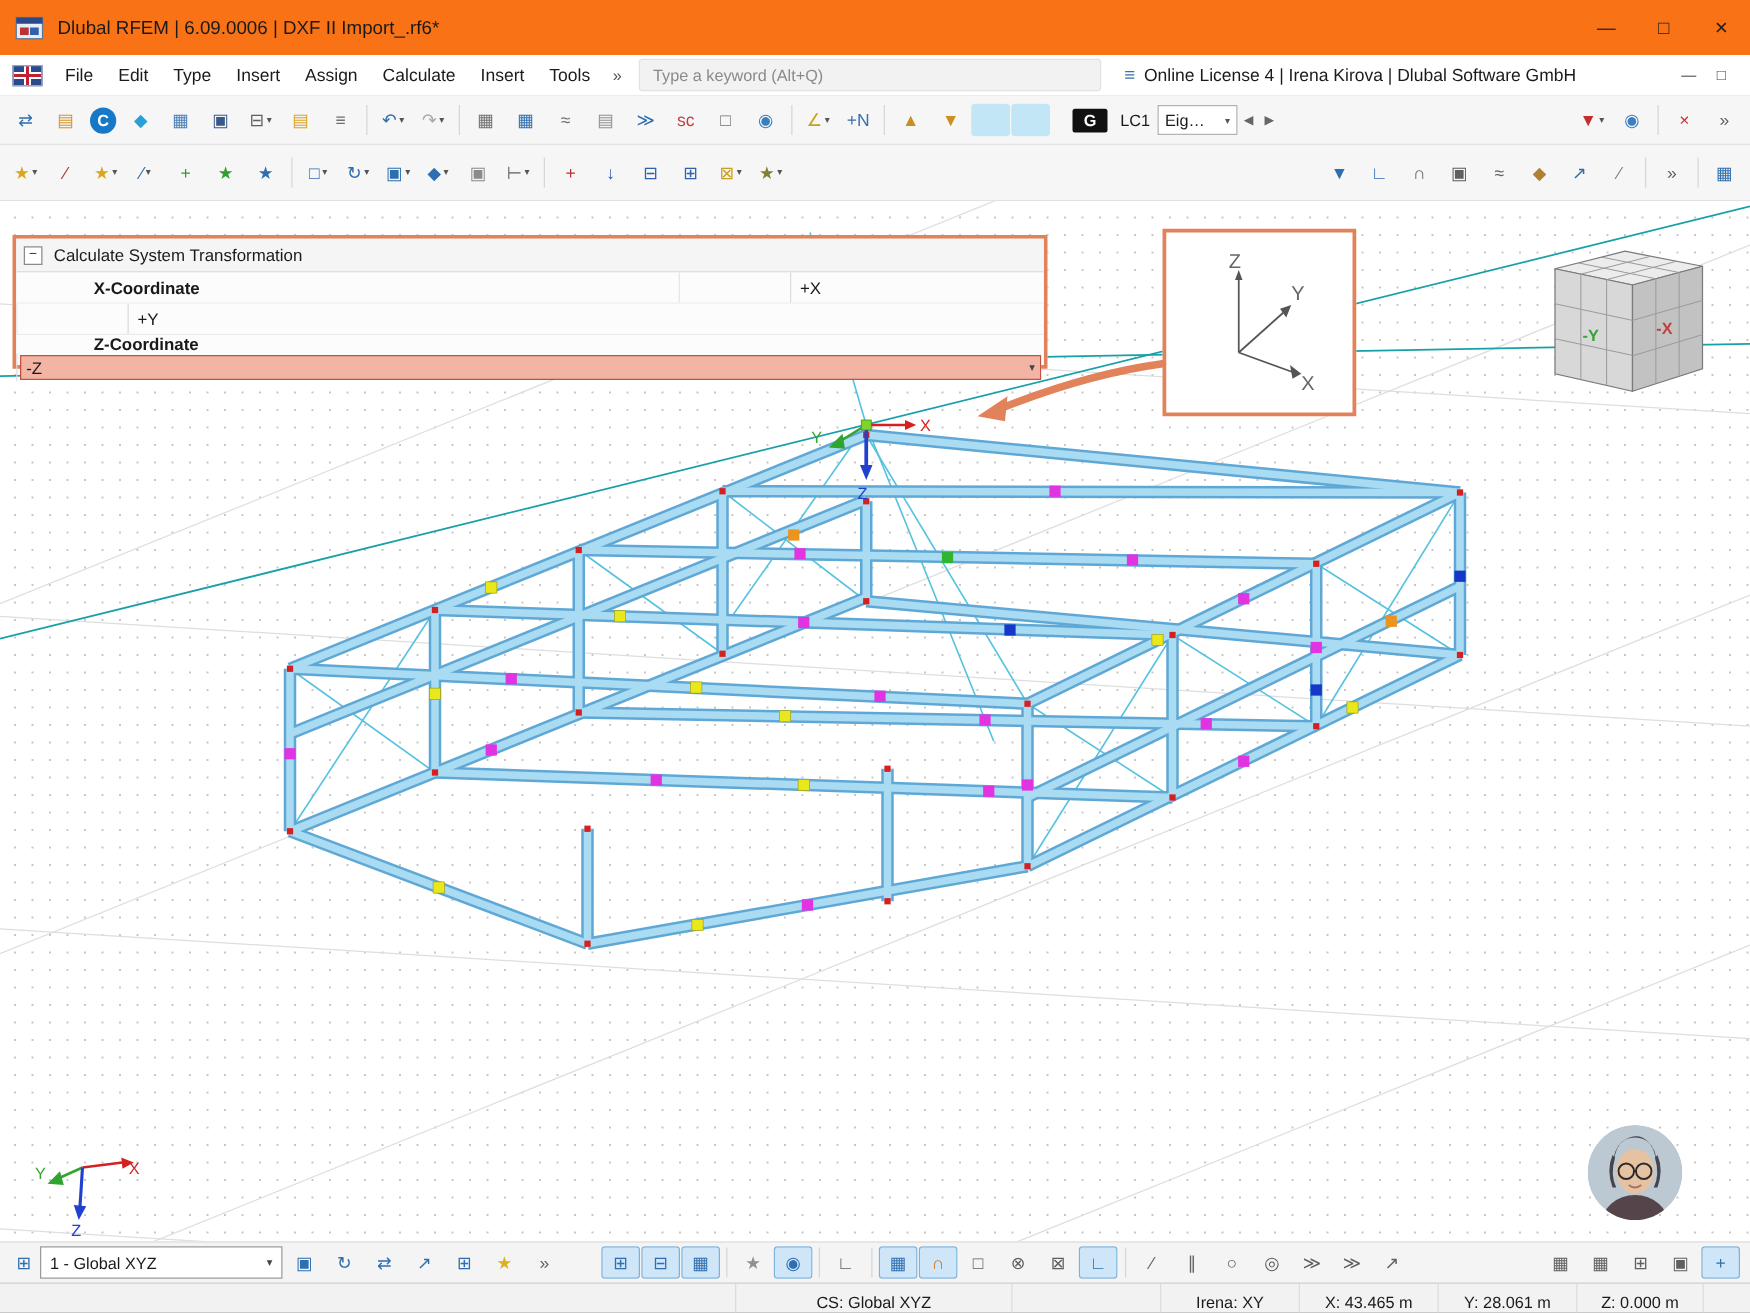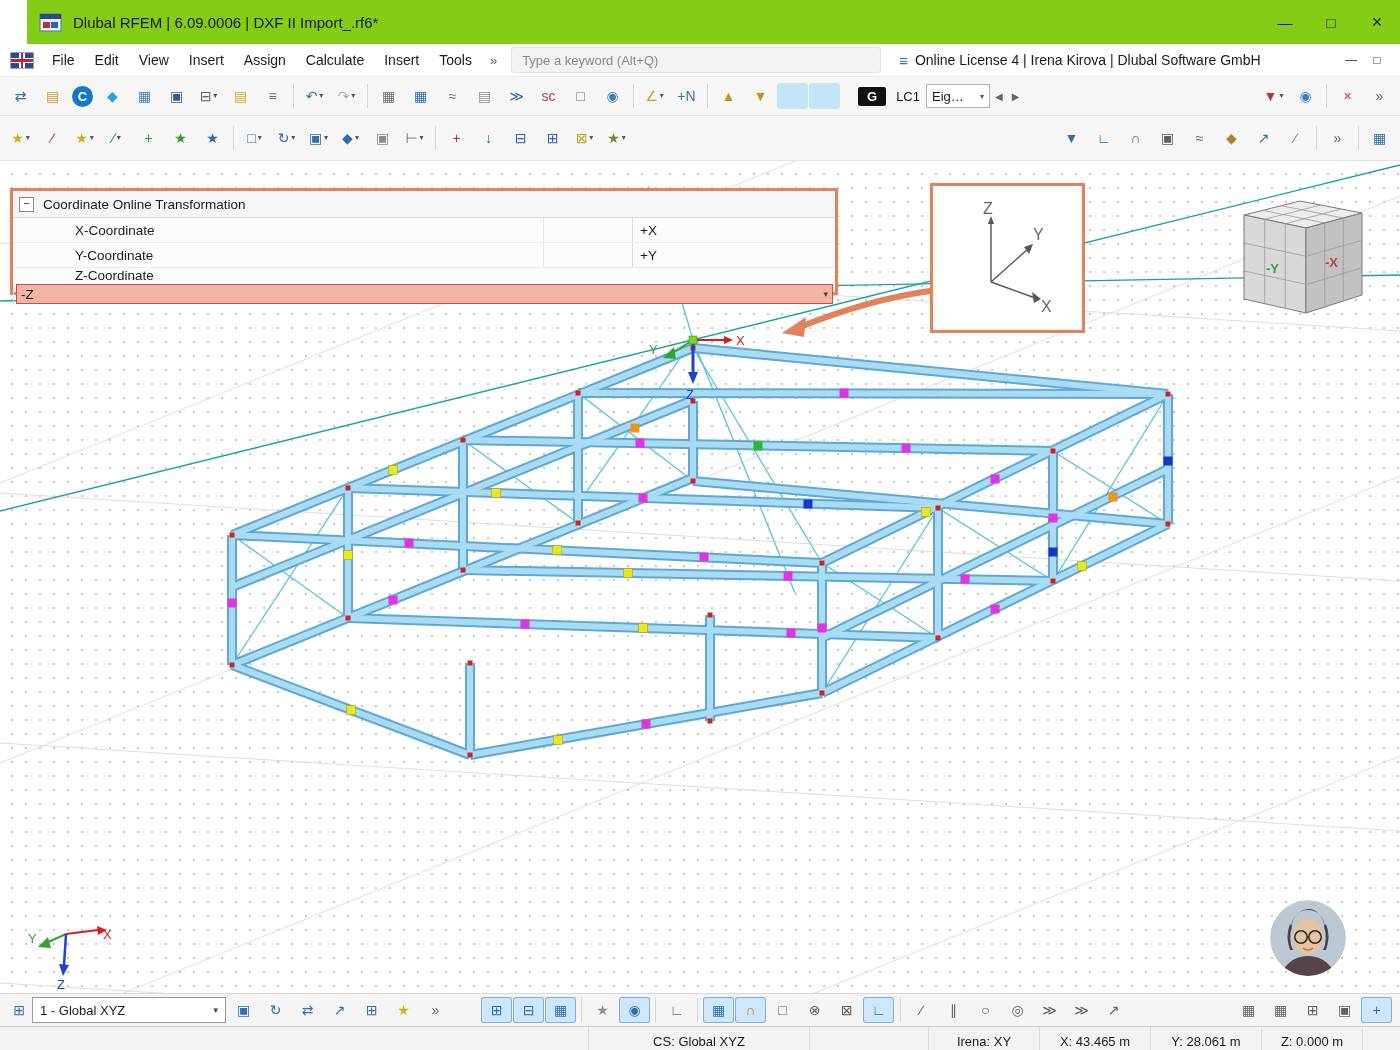--- a/index.html
+++ b/index.html
@@ -1,20 +1,20 @@
 <!DOCTYPE html>
 <html><head>
 <meta charset="utf-8">
 <style>
   html,body{margin:0;padding:0;background:#888;}
   .app{position:relative;width:1400px;height:1050px;background:#ffffff;
        font-family:"Liberation Sans",sans-serif;overflow:hidden;color:#1a1a1a;}
 
   
-  .titlebar{height:44px;display:flex;align-items:center;padding-left:12px;background:#84cc16;margin-left:27px;}
+  .titlebar{height:44px;display:flex;align-items:center;padding-left:12px;background:#f97316;}
   .titlebar .title{font-size:15px;margin-left:10px;flex:1;}
   .wbtn{width:46px;height:44px;display:flex;align-items:center;justify-content:center;
         font-size:15px;color:#222;}
   .wbtn.close{font-size:18px;}
 
   
   .menubar{height:32px;display:flex;align-items:center;background:#fff;
            border-bottom:1px solid #ececec;padding:0 10px;gap:2px;}
   .flag{width:22px;height:15px;margin-right:6px;border:1px solid #9aa4c0;
         background:
@@ -75,21 +75,21 @@
   
   .panel{position:absolute;left:10px;top:27px;width:822px;background:#fdfdfd;
          border:3px solid #E2825A;font-size:13.5px;}
   .phead{display:flex;align-items:center;height:26px;background:#f5f5f5;
          border-bottom:1px solid #d8d8d8;padding-left:6px;gap:9px;}
   .collapse{width:13px;height:13px;border:1px solid #8a8a8a;background:#fff;font-size:11px;
             line-height:11px;text-align:center;color:#333;flex:0 0 auto;}
   .prow{display:flex;height:24px;background:#fcfcfc;border-bottom:1px solid #ececec;
         align-items:stretch;}
   .prow:last-child{border-bottom:none;flex-direction:column;}
-  .plabel{width:468px;padding-left:62px;display:flex;align-items:center;}
+  .plabel{width:468px;padding-left:62px;display:flex;align-items:center;font-weight:bold;}
   .pmid{width:88px;border-left:1px solid #e6e6e6;}
   .pval{flex:1;border-left:1px solid #dcdcdc;display:flex;align-items:center;padding:1px 2px;}
   .pval-inner{flex:1;display:flex;justify-content:space-between;align-items:center;
               height:20px;padding:0 5px;}
   .prow.highlight .pval-inner{background:#F2B4A3;box-shadow:inset 0 0 0 1px #C25140;}
   .pval-inner .dd{font-size:9px;color:#444;}
 
   
   .inset{position:absolute;left:930px;top:22px;width:149px;height:144px;background:#fff;
          border:3px solid #E2825A;}
@@ -134,21 +134,21 @@
     <div class="wbtn">□</div>
     <div class="wbtn close">×</div>
   </div>
 
   <div class="menubar">
     <div class="flag"></div>
     <div style="display:flex;align-items:center;">
 
     <div class="menu-item"><span>File</span></div>
         <div class="menu-item"><span>Edit</span></div>
-        <div class="menu-item"><span>View</span></div>
+        <div class="menu-item"><span>Type</span></div>
         <div class="menu-item"><span>Insert</span></div>
         <div class="menu-item"><span>Assign</span></div>
         <div class="menu-item"><span>Calculate</span></div>
         <div class="menu-item"><span>Insert</span></div>
         <div class="menu-item"><span>Tools</span></div>
       </div>
     <span class="chev">»</span>
     <input class="search" placeholder="Type a keyword (Alt+Q)" style="">
     <div class="license">
       <span class="lic-icon">≡</span>
@@ -563,35 +563,34 @@
         <text x="28" y="940" fill="#2FA52F" font-size="13">Y</text>
         <line x1="66" y1="931" x2="64" y2="962" stroke="#2040D0" stroke-width="2.5"></line>
         <polygon points="59,961 69,962 63,973" fill="#2040D0"></polygon>
         <text x="57" y="986" fill="#2040D0" font-size="13">Z</text>
       </g>
     </svg>
 
     <div class="panel">
       <div class="phead">
         <div class="collapse">−</div>
-        <span>Coordinate Online Transformation</span>
+        <span>Calculate System Transformation</span>
       </div>
       <div>
 
       <div class="prow">
             <div class="plabel">X-Coordinate</div>
             <div class="pmid"></div>
             <div class="pval">
               <div class="pval-inner">
                 <span>+X</span>
               </div>
             </div>
           </div>
           <div class="prow">
-            <div class="plabel">Y-Coordinate</div>
             <div class="pmid"></div>
             <div class="pval">
               <div class="pval-inner">
                 <span>+Y</span>
               </div>
             </div>
           </div>
           <div class="prow highlight">
             <div class="plabel">Z-Coordinate</div>
             <div class="pmid"></div>

